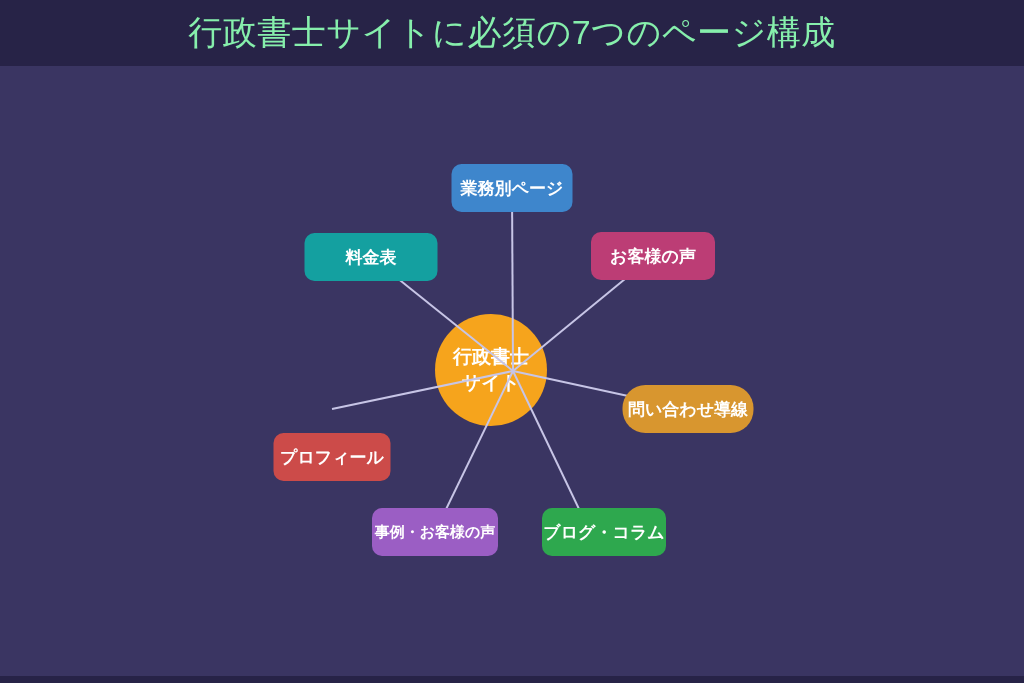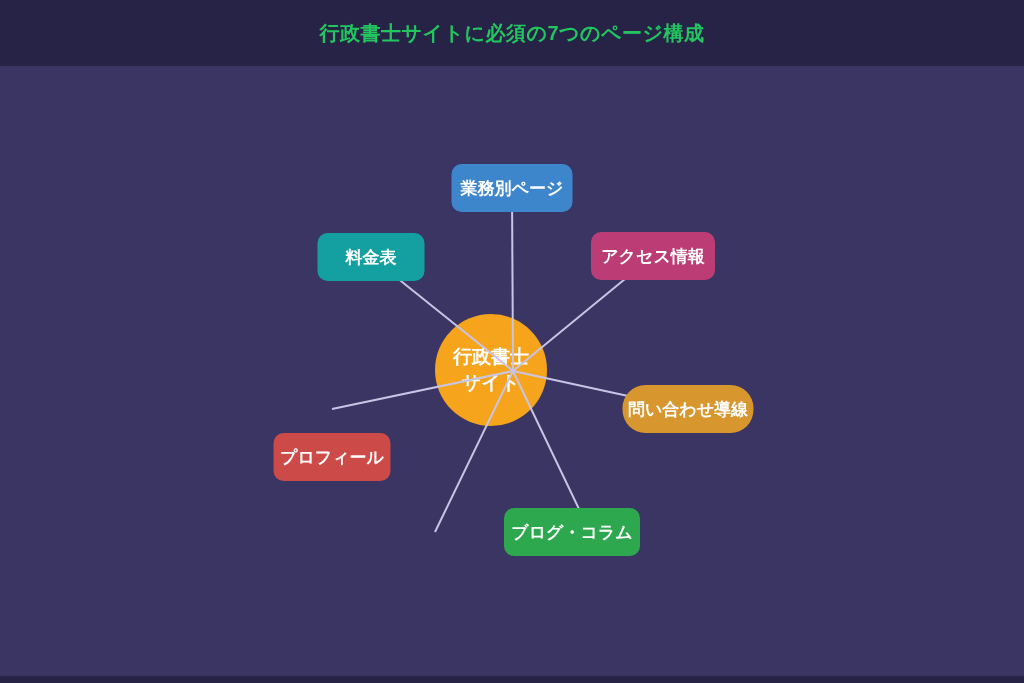--- a/index.html
+++ b/index.html
@@ -17,23 +17,23 @@
     position: absolute;
     top: 0; left: 0;
     width: 100%;
     height: 66px;
     background: #272347;
     display: flex;
     align-items: center;
     justify-content: center;
   }
   .titlebar h1 {
-    color: #22c55e;
-    font-size: 20px;
-    font-weight: bold;
+    color: #86efac;
+    font-size: 34px;
+    font-weight: normal;
     letter-spacing: 0.5px;
   }
 
   .bottombar {
     position: absolute;
     bottom: 0; left: 0;
     width: 100%;
     height: 7px;
     background: #272347;
   }
@@ -85,24 +85,24 @@
     color: #ffffff;
     font-weight: bold;
     font-size: 17px;
     white-space: nowrap;
     z-index: 3;
     transform: translate(-50%, -50%);
   }
   .n1 { left: 512px; top: 188px; width: 121px; }
   .n2 { left: 653px; top: 256px; width: 124px; }
   .n3 { left: 688px; top: 409px; width: 131px; }
-  .n4 { left: 572px; top: 532px; width: 136px; }
+  .n4 { left: 604px; top: 532px; width: 124px; }
   .n5 { left: 435px; top: 532px; width: 126px; font-size: 15px; }
   .n6 { left: 332px; top: 409px; width: 117px; }
-  .n7 { left: 371px; top: 257px; width: 107px; }
+  .n7 { left: 371px; top: 257px; width: 133px; }
 </style>
 </head>
 <body>
 
 <div class="stage">
 
   <header class="titlebar">
     <h1>行政書士サイトに必須の7つのページ構成</h1>
   </header>
 
@@ -120,27 +120,30 @@
       <line x1="513" y1="371" x2="590" y2="532"></line>
       <line x1="513" y1="371" x2="435" y2="532"></line>
       <line x1="513" y1="371" x2="332" y2="409"></line>
       <line x1="513" y1="371" x2="371" y2="257"></line>
     </svg>
 
     <div class="node n1" style="background-color: rgb(62, 134, 204);">
       <span>業務別ページ</span>
     </div>
     <div class="node n2" style="background-color: rgb(188, 61, 117);">
-      <span>アクセス情報</span>
+      <span>お客様の声</span>
     </div>
     <div class="node n3" style="background-color: rgb(216, 150, 47); border-radius: 23px;">
       <span>問い合わせ導線</span>
     </div>
     <div class="node n4" style="background-color: rgb(46, 168, 78);">
       <span>ブログ・コラム</span>
+    </div>
+    <div class="node n5" style="background-color: rgb(155, 94, 196);">
+      <span>事例・お客様の声</span>
     </div>
     <div class="node n6" style="background-color: rgb(204, 75, 73); margin-top: 48px;">
       <span>プロフィール</span>
     </div>
     <div class="node n7" style="background-color: rgb(20, 160, 160);">
       <span>料金表</span>
     </div>
 
   </div>
 

